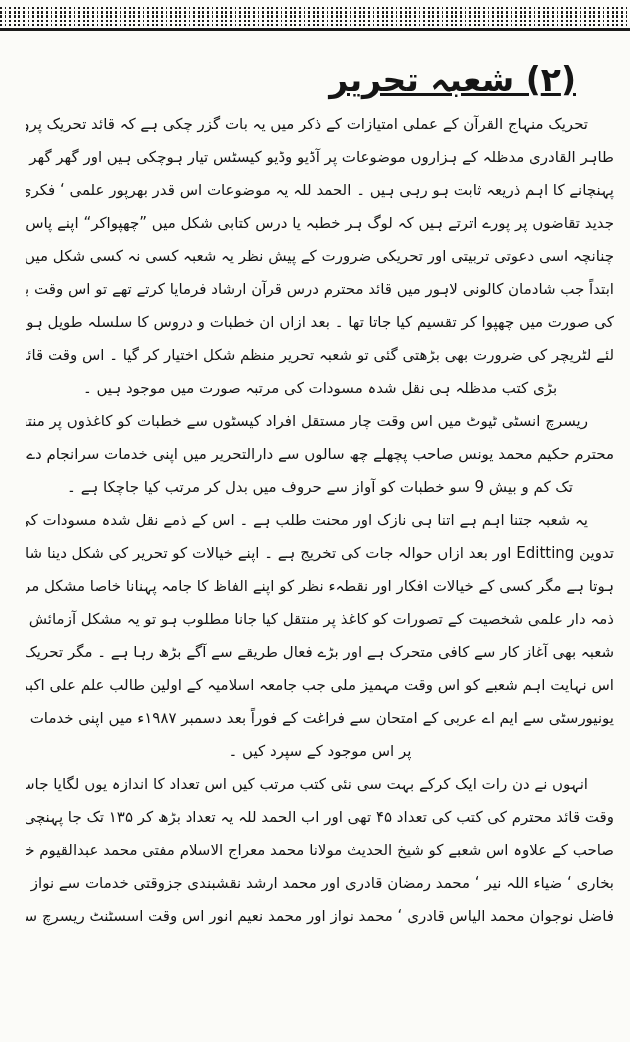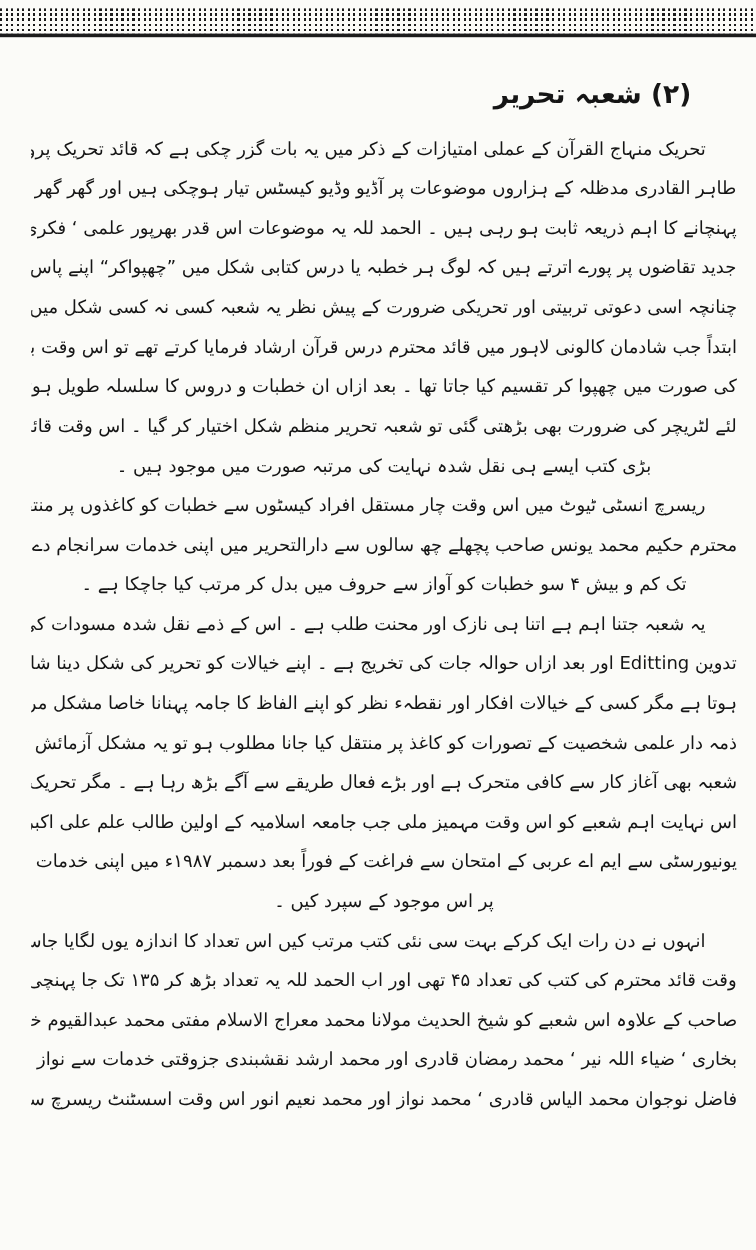--- a/index.html
+++ b/index.html
@@ -35,24 +35,25 @@
   .content {
     position: absolute;
     top: 52px;
     right: 0;
     left: 0;
     padding: 0 16px 0 26px;
   }
   .heading {
     height: 56px;
     line-height: 56px;
-    font-size: 22px;
+    font-size: 33px;
     font-weight: bold;
     padding-left: 0;
     white-space: nowrap;
+    text-decoration: underline;
   }
   .heading.h2a { padding-right: 38px; }
   .heading.h3a { padding-right: 30px; }
   .l {
     font-size: 15px;
     line-height: 33px;
     height: 33px;
     text-align: justify;
     text-align-last: justify;
     text-justify: inter-word;
@@ -89,27 +90,27 @@
       <div class="l">طاہر القادری مدظلہ کے ہزاروں موضوعات پر آڈیو وڈیو کیسٹس تیار ہوچکی ہیں اور گھر گھر قریہ قریہ انقلابی پیغام</div>
       <div class="l">پہنچانے کا اہم ذریعہ ثابت ہو رہی ہیں ۔ الحمد للہ یہ موضوعات اس قدر بھرپور علمی ‘ فکری ‘ روحانی ‘ اصلاحی اور</div>
       <div class="l">جدید تقاضوں پر پورے اترتے ہیں کہ لوگ ہر خطبہ یا درس کتابی شکل میں ”چھپواکر“ اپنے پاس رکھنا چاہتے ہیں ۔</div>
     </div>
 
     <div>
       <div class="l">چنانچہ اسی دعوتی تربیتی اور تحریکی ضرورت کے پیش نظر یہ شعبہ کسی نہ کسی شکل میں ابتداء سے ہی جاری رہا ‘</div>
       <div class="l">ابتداً جب شادمان کالونی لاہور میں قائد محترم درس قرآن ارشاد فرمایا کرتے تھے تو اس وقت بھی ہر درس کتابچے</div>
       <div class="l">کی صورت میں چھپوا کر تقسیم کیا جاتا تھا ۔ بعد ازاں ان خطبات و دروس کا سلسلہ طویل ہوتا گیا اور تحریک کے</div>
       <div class="l">لئے لٹریچر کی ضرورت بھی بڑھتی گئی تو شعبہ تحریر منظم شکل اختیار کر گیا ۔ اس وقت قائد محترم کی بے شمار چھوٹی</div>
-      <div class="l center">بڑی کتب ایسے ہی نقل شدہ نہایت کی مرتبہ صورت میں موجود ہیں ۔</div>
+      <div class="l center">بڑی کتب مدظلہ ہی نقل شدہ مسودات کی مرتبہ صورت میں موجود ہیں ۔</div>
     </div>
 
     <div>
       <div class="l indent">ریسرچ انسٹی ٹیوٹ میں اس وقت چار مستقل افراد کیسٹوں سے خطبات کو کاغذوں پر منتقل کر رہے ہیں ۔</div>
       <div class="l">محترم حکیم محمد یونس صاحب پچھلے چھ سالوں سے دارالتحریر میں اپنی خدمات سرانجام دے رہے ہیں ۔ اس وقت</div>
-      <div class="l center">تک کم و بیش ۴ سو خطبات کو آواز سے حروف میں بدل کر مرتب کیا جاچکا ہے ۔</div>
+      <div class="l center">تک کم و بیش 9 سو خطبات کو آواز سے حروف میں بدل کر مرتب کیا جاچکا ہے ۔</div>
     </div>
 
 
     <div>
       <div class="l indent">یہ شعبہ جتنا اہم ہے اتنا ہی نازک اور محنت طلب ہے ۔ اس کے ذمے نقل شدہ مسودات کی تہذیب ‘</div>
       <div class="l">تدوین Editting اور بعد ازاں حوالہ جات کی تخریج ہے ۔ اپنے خیالات کو تحریر کی شکل دینا شاید آسان اور سہل</div>
       <div class="l">ہوتا ہے مگر کسی کے خیالات افکار اور نقطہء نظر کو اپنے الفاظ کا جامہ پہنانا خاصا مشکل مرحلہ ہے اور پھر جب کسی</div>
       <div class="l">ذمہ دار علمی شخصیت کے تصورات کو کاغذ پر منتقل کیا جانا مطلوب ہو تو یہ مشکل آزمائش میں بدل جاتی ہے ۔ یہ</div>
       <div class="l">شعبہ بھی آغاز کار سے کافی متحرک ہے اور بڑے فعال طریقے سے آگے بڑھ رہا ہے ۔ مگر تحریک منہاج القرآن کے</div>
       <div class="l">اس نہایت اہم شعبے کو اس وقت مہمیز ملی جب جامعہ اسلامیہ کے اولین طالب علم علی اکبر قادری نے پنجاب</div>

